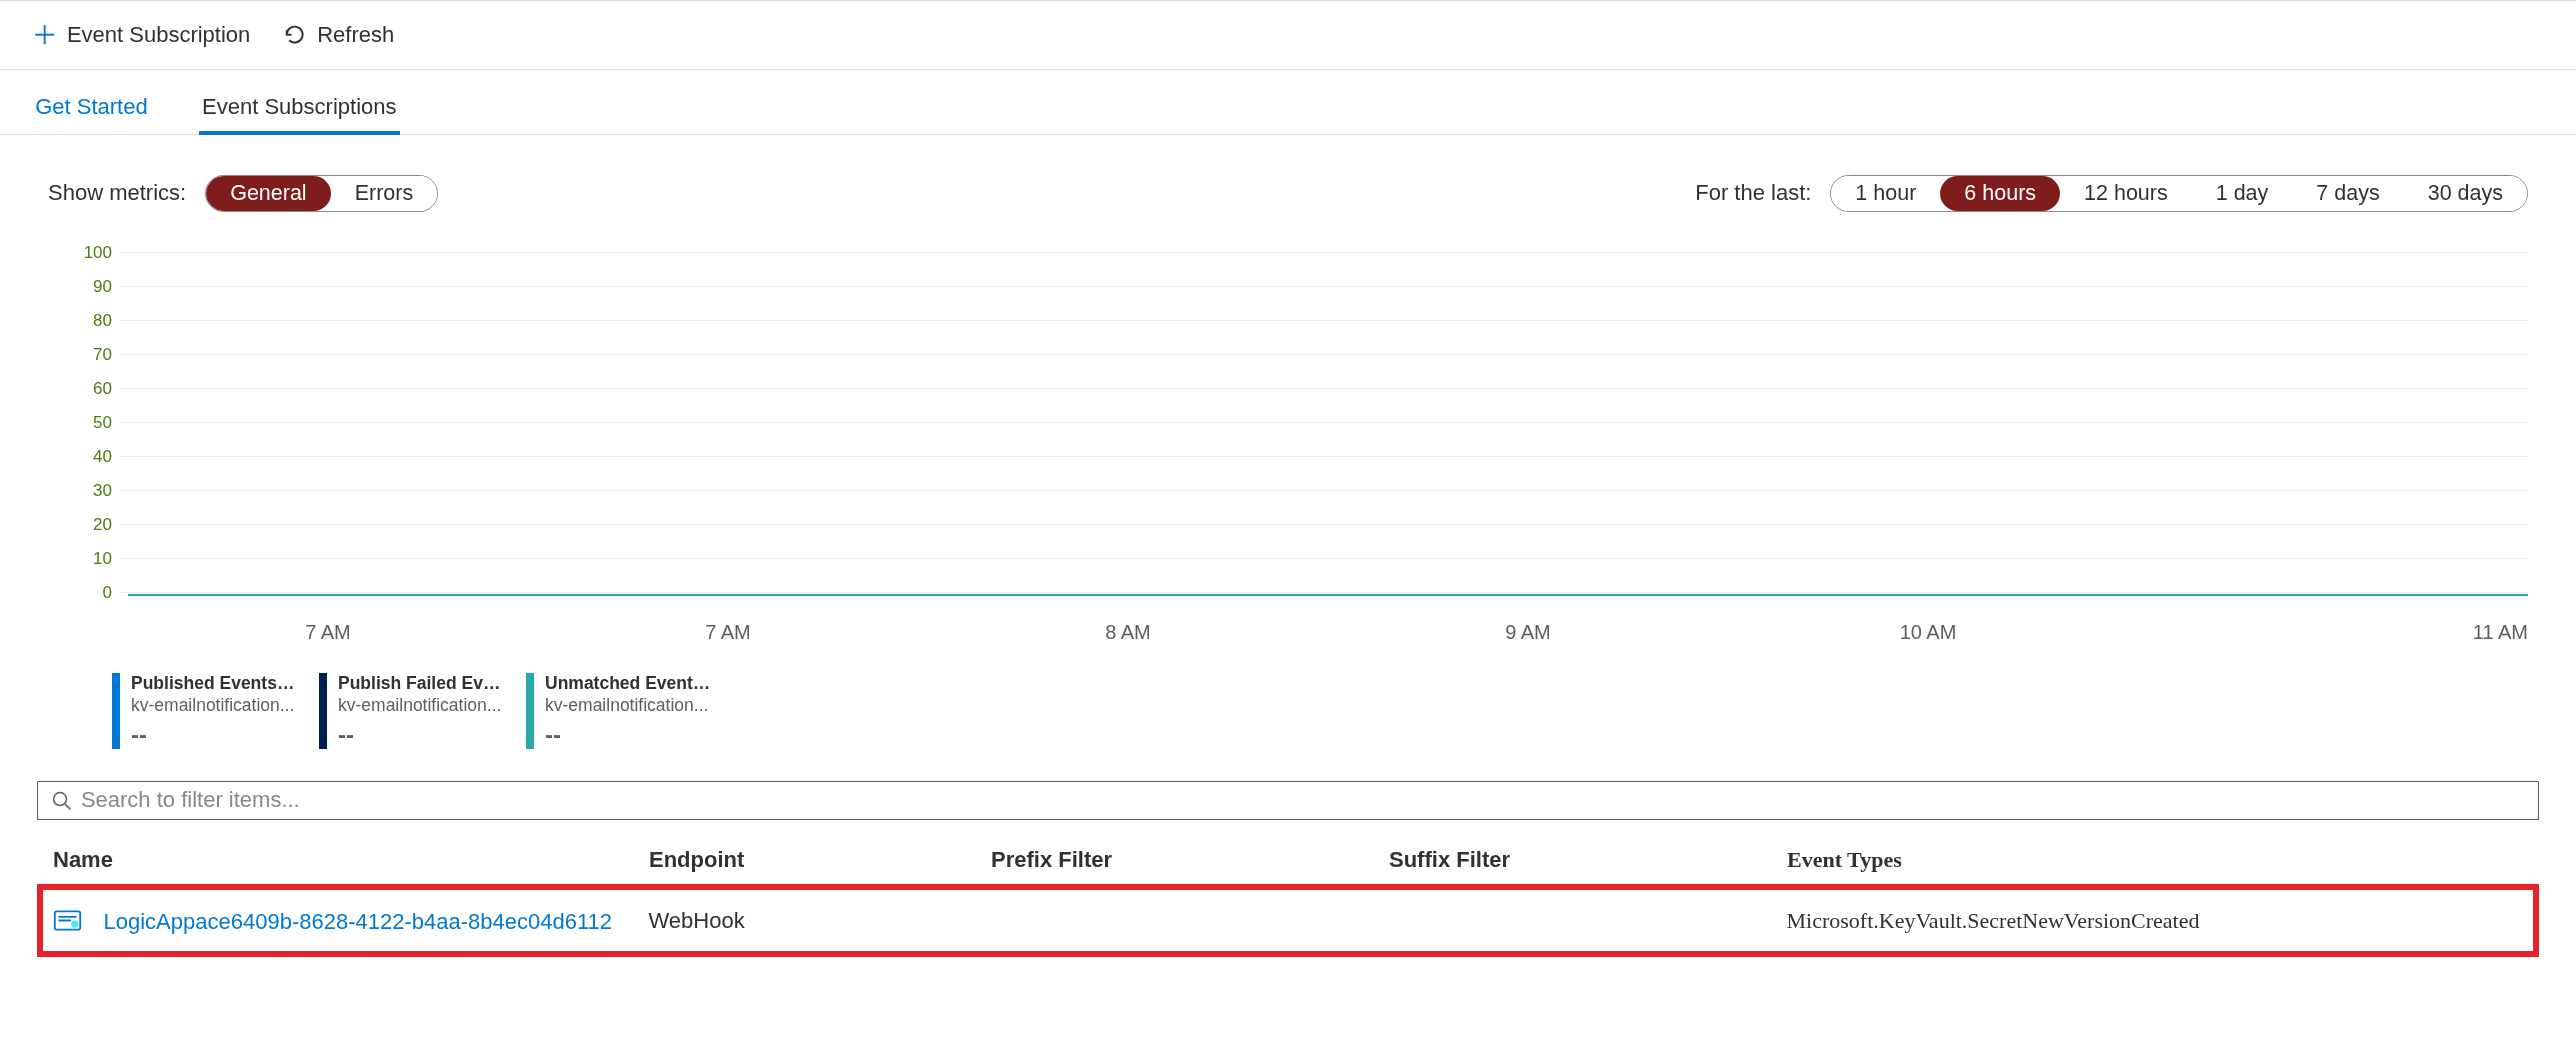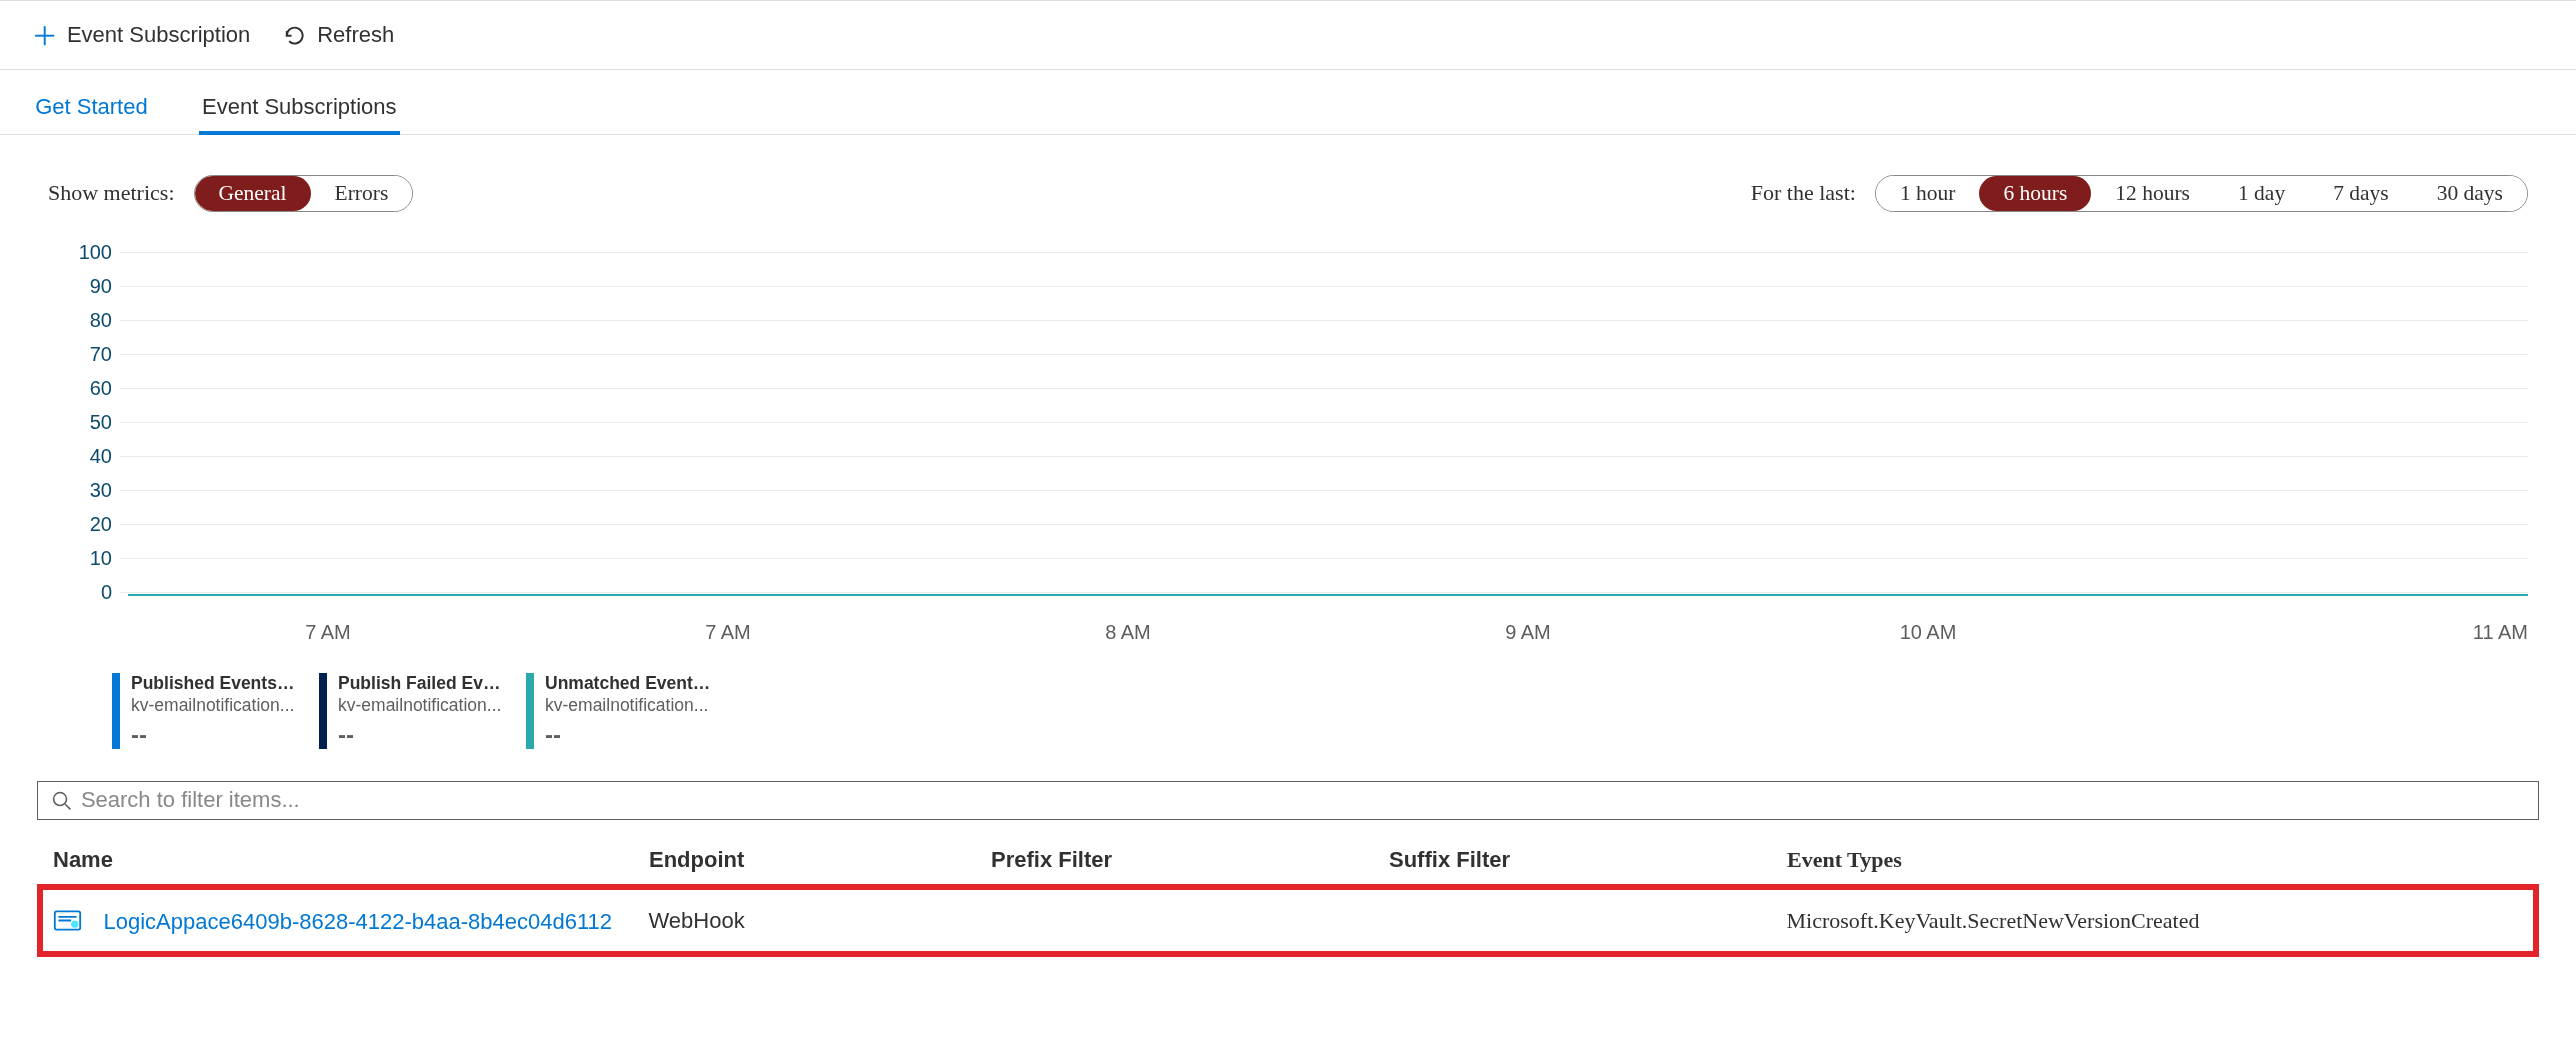--- a/index.html
+++ b/index.html
@@ -18,21 +18,21 @@
     display: flex;
     align-items: center;
     height: 70px;
     border-top: 0.8px solid #e1dfdd;
     border-bottom: 0.8px solid #e1dfdd;
     padding-left: 32px;
     gap: 32px;
   }
   .toolbar-btn {
     display: flex;
-    align-items: flex-end;
+    align-items: center;
     gap: 9.5px;
     cursor: pointer;
     color: #323130;
   }
   .toolbar-btn svg { width: 25.4px; height: 25.4px; }
 
   
   .tabs {
     display: flex;
     align-items: flex-end;
@@ -60,21 +60,20 @@
   .filter-row {
     display: flex;
     align-items: center;
     justify-content: space-between;
     padding: 40px 48px 24px 48px;
   }
   .filter-left, .filter-right {
     display: flex;
     align-items: center;
     gap: 19px;
-    font-family: Liberation Serif, serif;
   }
   .label-text { font-size: 22px; }
   .pill-group {
     display: flex;
     border: 1.6px solid #8a8886;
     border-radius: 40px;
     overflow: hidden;
   }
   .pill {
     padding: 4.8px 24px;
@@ -101,22 +100,22 @@
     flex-shrink: 0;
   }
   .grid-row {
     display: flex;
     align-items: center;
     height: 34px;
   }
   .y-tick {
     width: 48px;
     text-align: right;
-    font-size: 20px;
-    color: #0c4a6e;
+    font-size: 17px;
+    color: #4d7c0f;
     padding-right: 8px;
   }
   .grid-line {
     flex: 1;
     height: 0.8px;
     background: #edebe9;
   }
   .plot-area {
     position: absolute;
     left: 56px;

